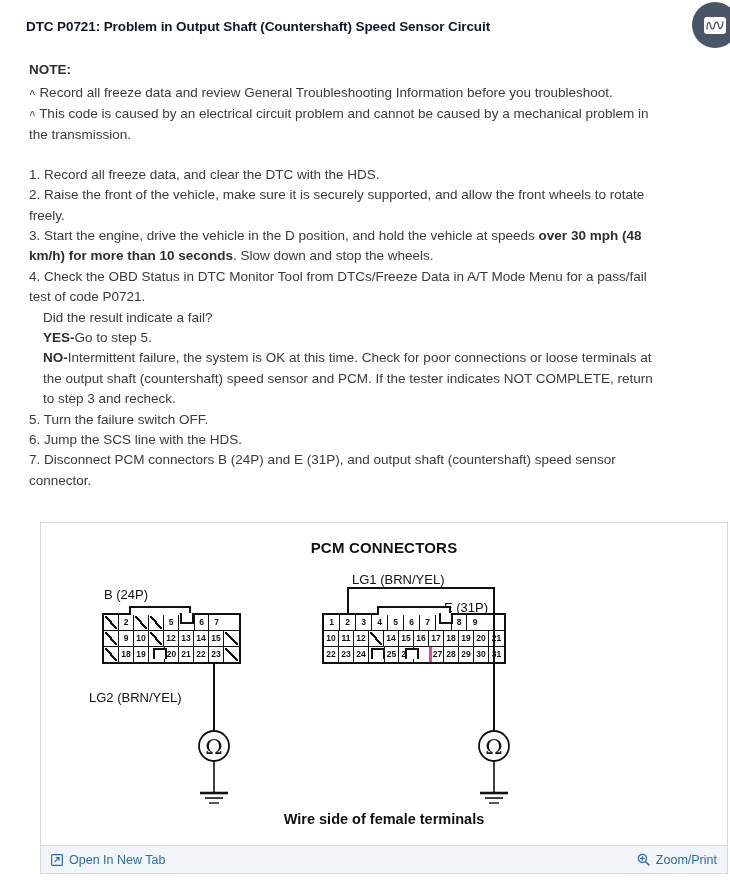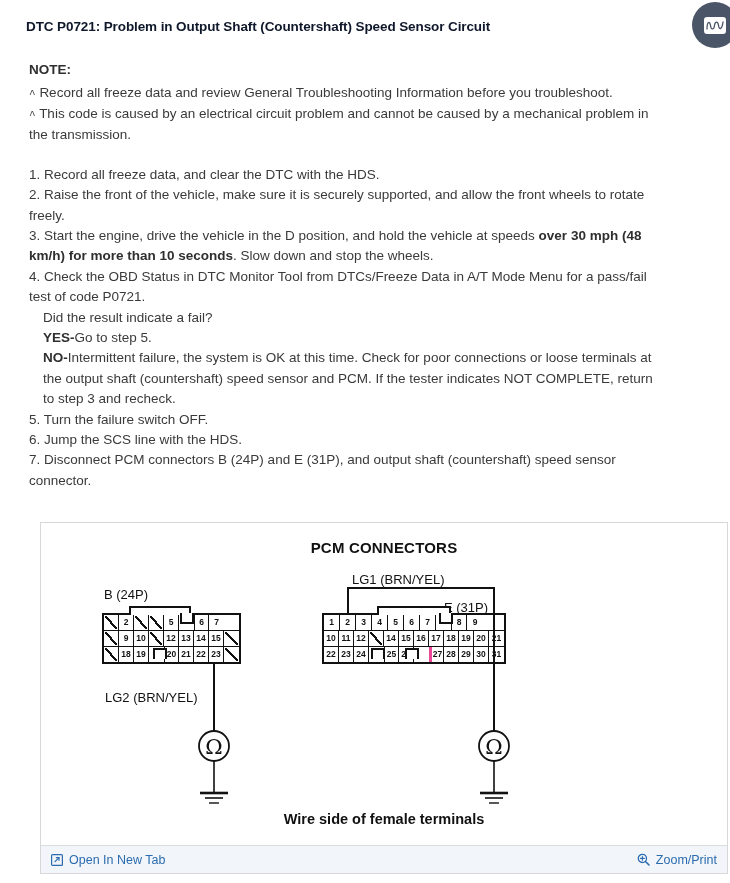--- a/index.html
+++ b/index.html
@@ -126,21 +126,21 @@
     letter-spacing: 0.2px;
   }
   .fig-label {
     position: absolute;
     font-size: 13px;
     font-weight: normal;
     color: #111;
     white-space: nowrap;
   }
   .lbl-b24   { left: 63px;  top: 64px; }
-  .lbl-lg2   { left: 64px;  top: 167px; }
+  .lbl-lg2   { left: 48px;  top: 167px; }
   .lbl-lg1   { left: 311px; top: 49px; }
   .lbl-e31   { left: 403px; top: 77px; }
   .fig-caption {
     position: absolute;
     left: 0; right: 0;
     top: 288px;
     text-align: center;
     font-size: 14.5px;
     font-weight: bold;
     color: #111;

